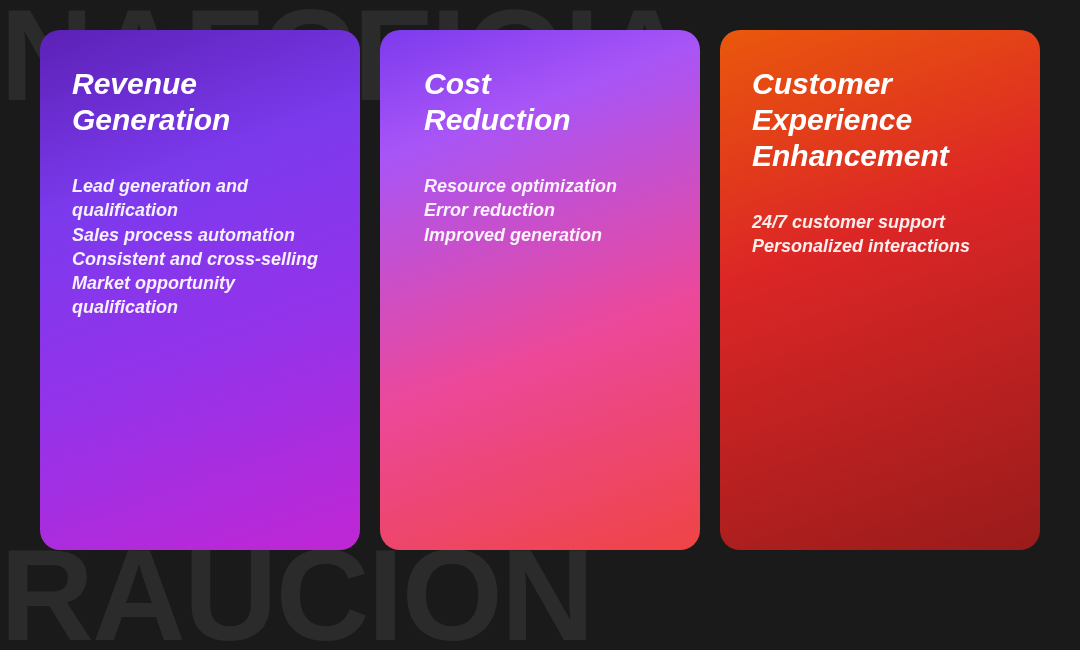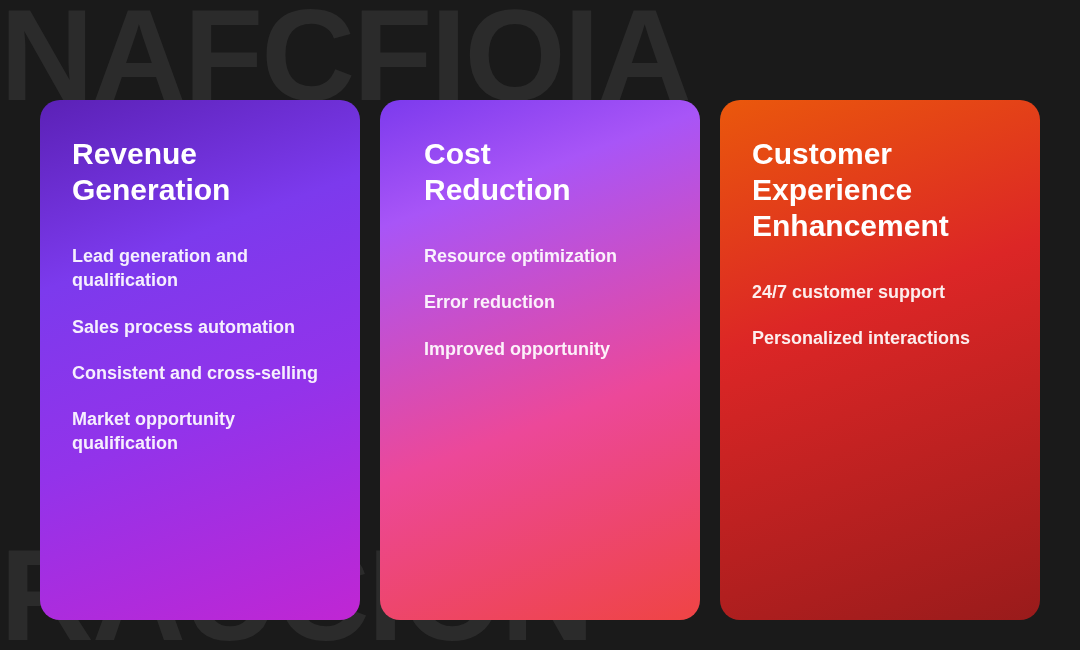--- a/index.html
+++ b/index.html
@@ -54,22 +54,23 @@
     }
 
     .cards-container {
       display: flex;
       gap: 20px;
       padding: 30px 40px;
       z-index: 1;
       position: relative;
       width: 100%;
       height: 100%;
-      align-items: flex-end;
+      align-items: flex-start;
       justify-content: center;
+      font-style: italic;
     }
 
     .card {
       border-radius: 20px;
       padding: 36px 32px;
       flex: 1;
       max-width: 320px;
       min-height: 520px;
       display: flex;
       flex-direction: column;
@@ -92,21 +93,20 @@
     .card-title {
       font-size: 30px;
       font-weight: 800;
       line-height: 1.2;
       margin-bottom: 36px;
     }
 
     .card-items {
       display: flex;
       flex-direction: column;
-      gap: 22px;
       flex: 1;
     }
 
     .card-item {
       font-size: 18px;
       font-weight: 700;
       line-height: 1.35;
       color: rgba(255, 255, 255, 0.92);
     }
   </style>
@@ -128,21 +128,21 @@
       <div class="card-item">Consistent and cross-selling</div>
       <div class="card-item">Market opportunity qualification</div>
     </div>
   </div>
 
   <div class="card card-cost">
     <div class="card-title">Cost<br>Reduction</div>
     <div class="card-items">
       <div class="card-item">Resource optimization</div>
       <div class="card-item">Error reduction</div>
-      <div class="card-item">Improved opportunity</div>
+      <div class="card-item">Improved generation</div>
     </div>
   </div>
 
   <div class="card card-customer">
     <div class="card-title">Customer<br>Experience<br>Enhancement</div>
     <div class="card-items">
       <div class="card-item">24/7 customer support</div>
       <div class="card-item">Personalized interactions</div>
     </div>
   </div>

